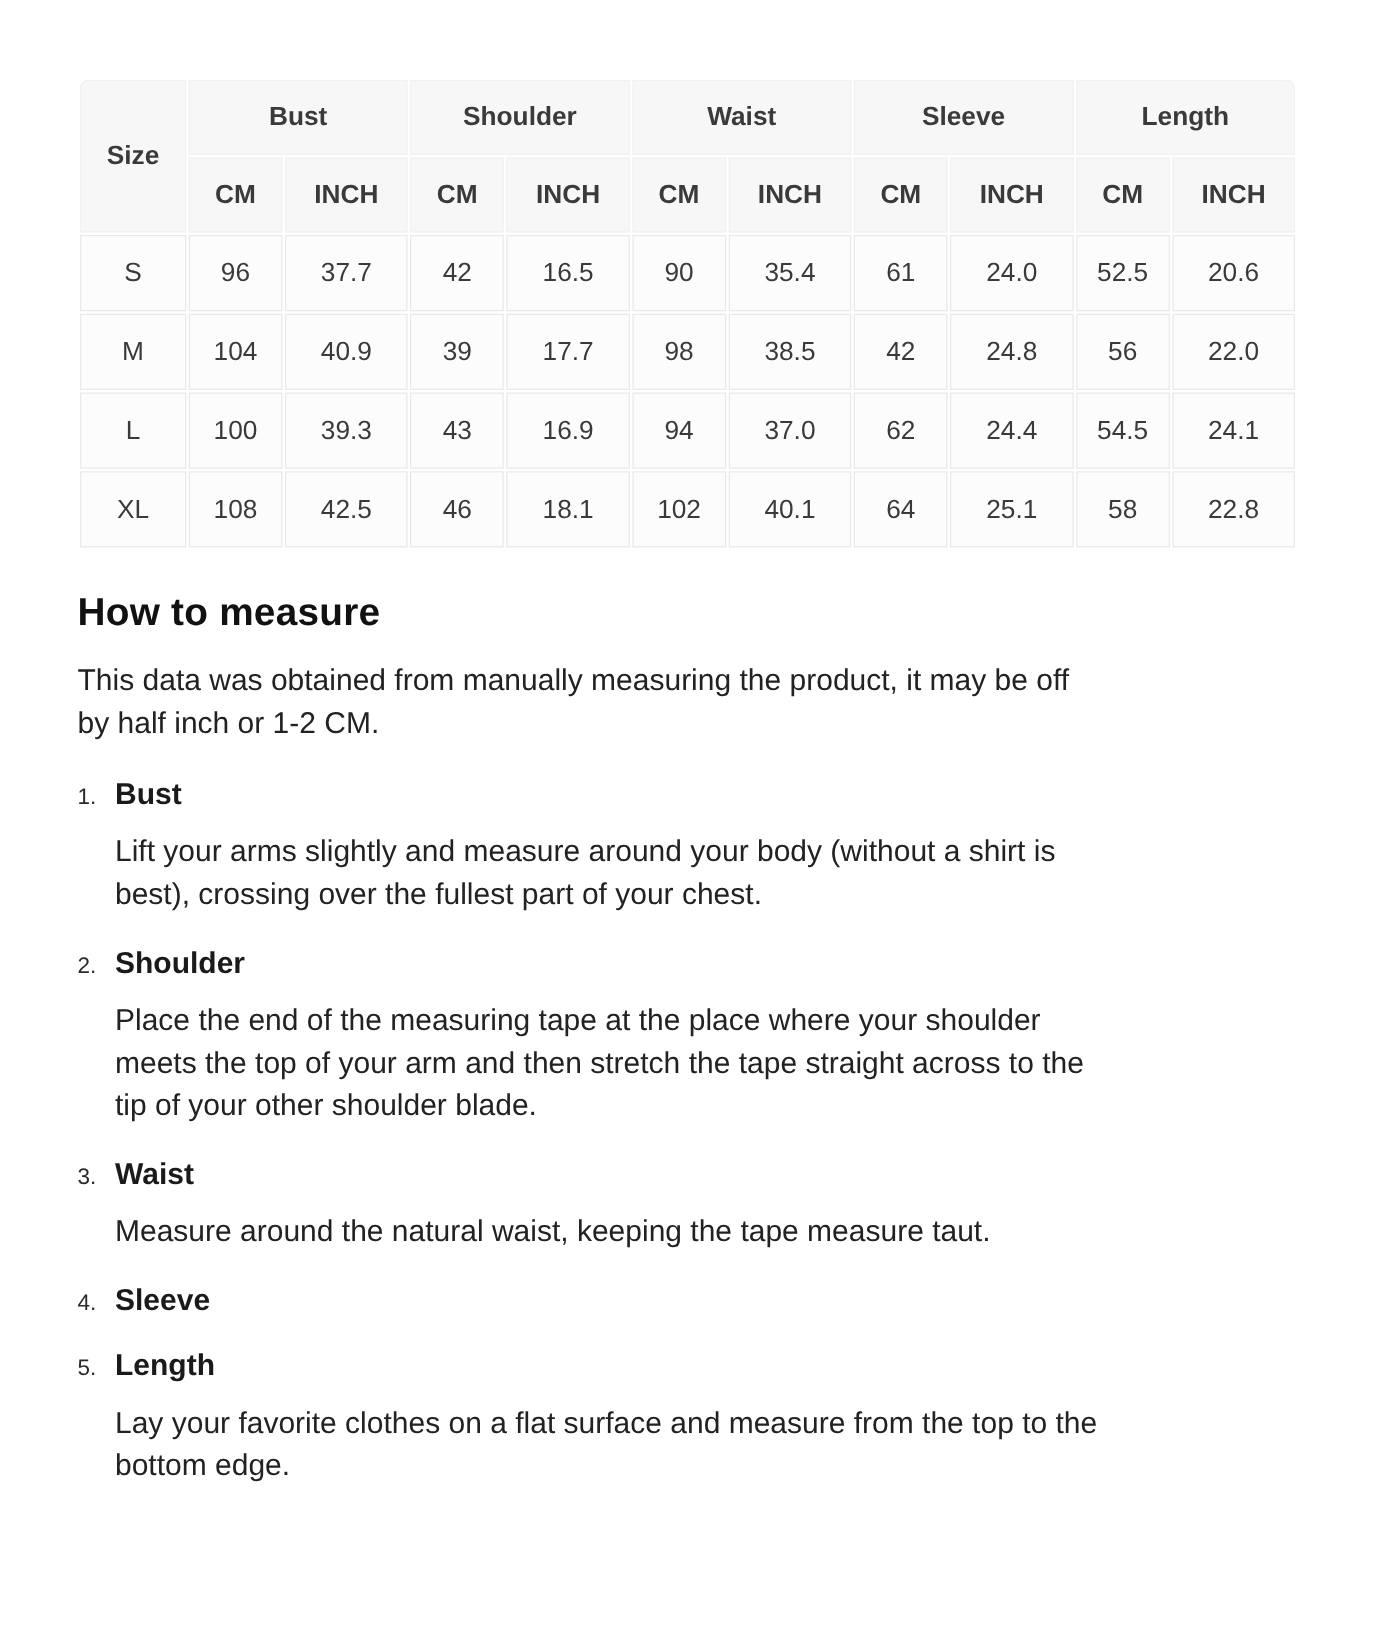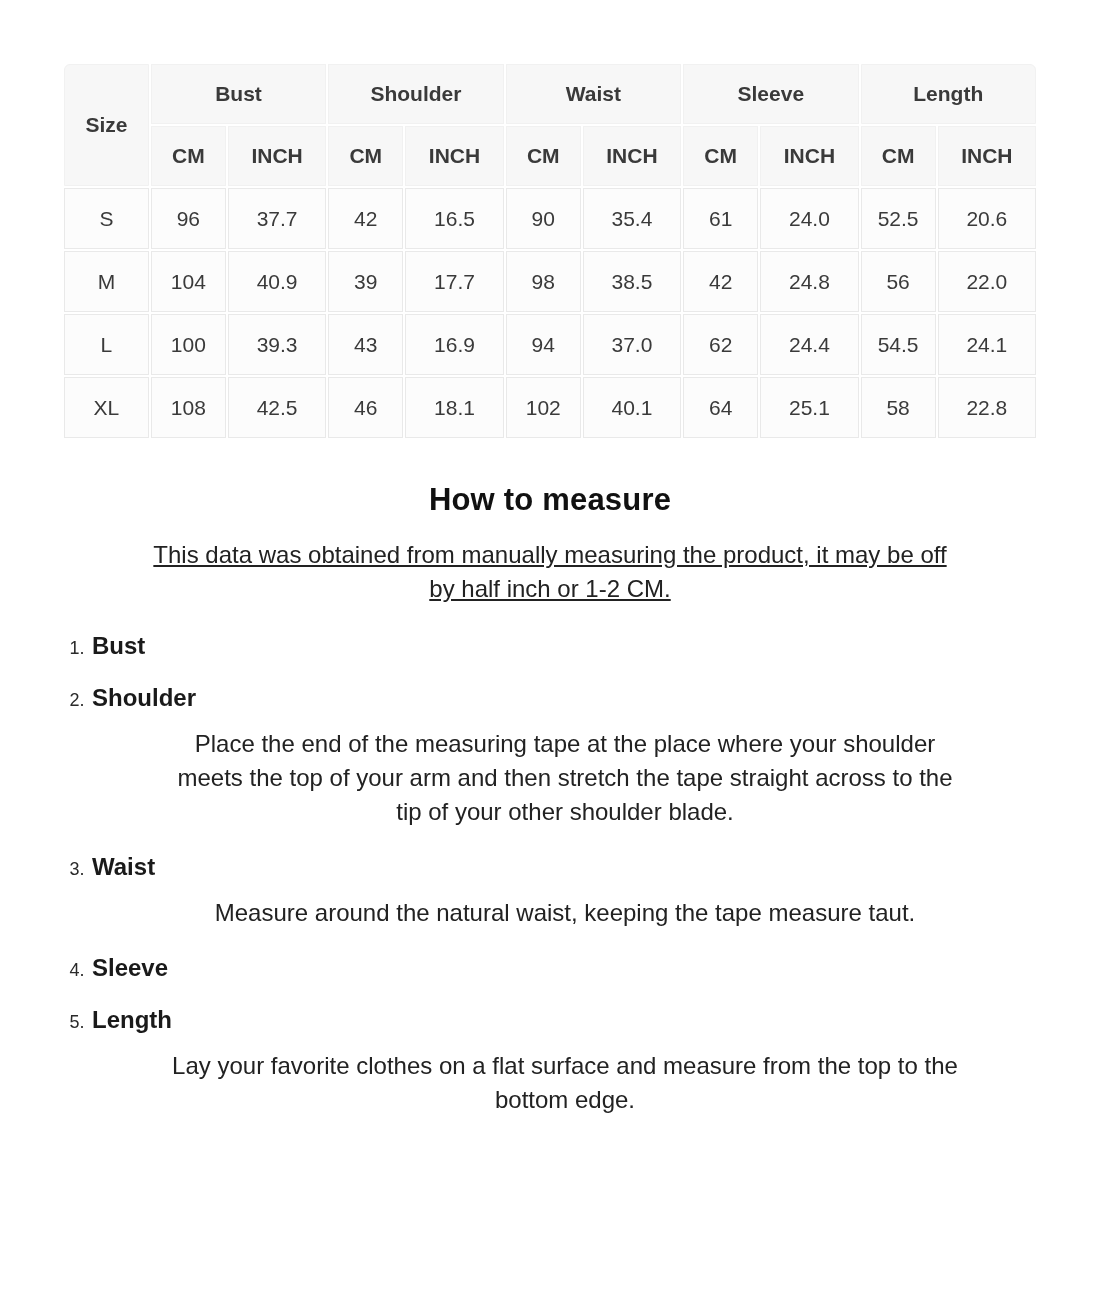--- a/index.html
+++ b/index.html
@@ -47,33 +47,32 @@
   table.size-chart td {
     background: var(--table-cell-bg);
     border: 1px solid var(--table-border);
     height: 61px;
     font-weight: normal;
   }
   table.size-chart thead tr:first-child th:first-child { border-top-left-radius: 6px; }
   table.size-chart thead tr:first-child th:last-child { border-top-right-radius: 6px; }
 
   
-  .howto { margin-top: 42px; text-align: center; }
+  .howto { margin-top: 32px; }
   .howto h2 {
     font-size: 31px;
     font-weight: bold;
     color: #111111;
     letter-spacing: 0.2px;
   }
   .intro {
     margin-top: 20px;
     font-size: 24px;
     line-height: 34px;
     white-space: pre-line;
-    text-decoration: underline;
   }
   .steps { margin-top: 26px; }
   .step { margin-top: 24px; }
   .step:first-child { margin-top: 0; }
   .step-header {
     display: flex;
     align-items: baseline;
   }
   .step-number {
     flex: 0 0 30px;
@@ -195,20 +194,22 @@
     <p class="intro">This data was obtained from manually measuring the product, it may be off
 by half inch or 1-2 CM.</p>
 
     <div class="steps">
 
       <div class="step">
         <div class="step-header">
           <span class="step-number">1.</span>
           <span class="step-label">Bust</span>
         </div>
+        <p class="step-desc">Lift your arms slightly and measure around your body (without a shirt is
+best), crossing over the fullest part of your chest.</p>
       </div>
 
       <div class="step">
         <div class="step-header">
           <span class="step-number">2.</span>
           <span class="step-label">Shoulder</span>
         </div>
         <p class="step-desc">Place the end of the measuring tape at the place where your shoulder
 meets the top of your arm and then stretch the tape straight across to the
 tip of your other shoulder blade.</p>

